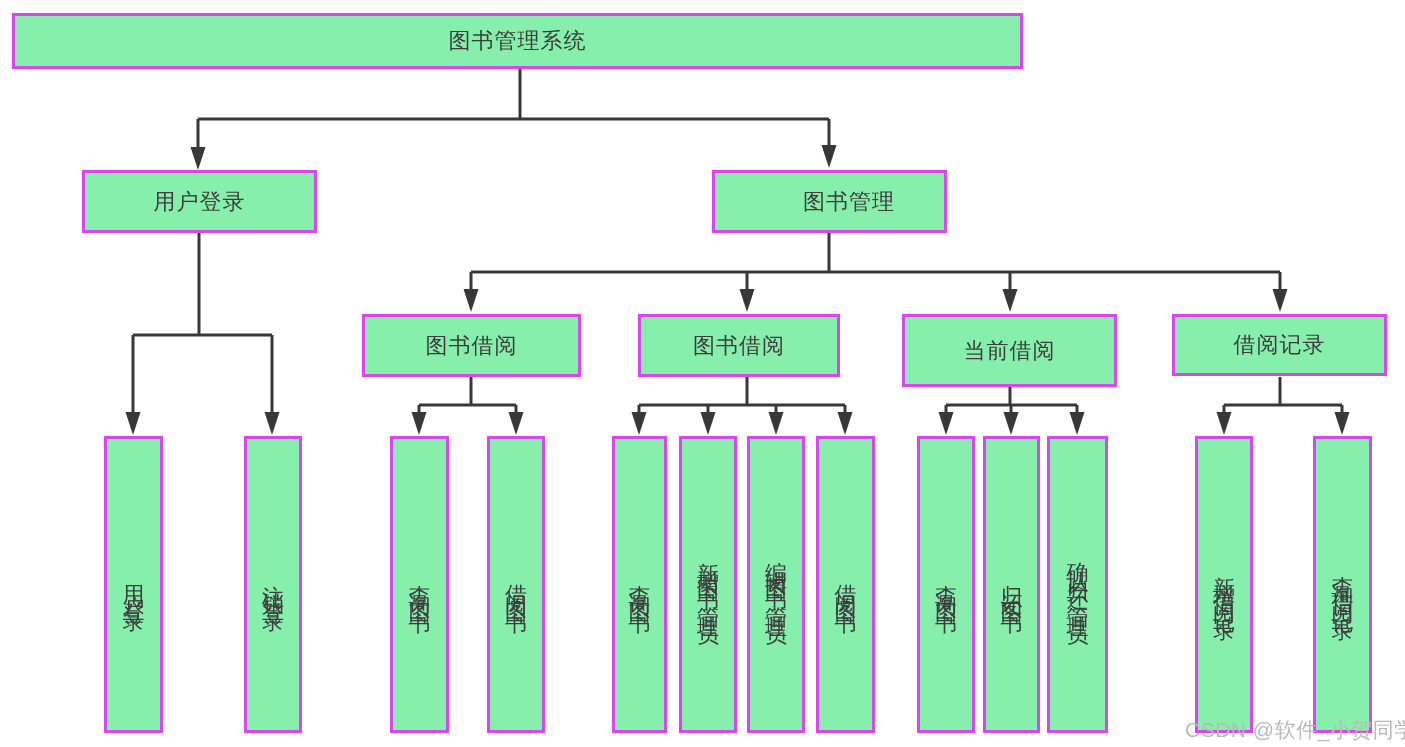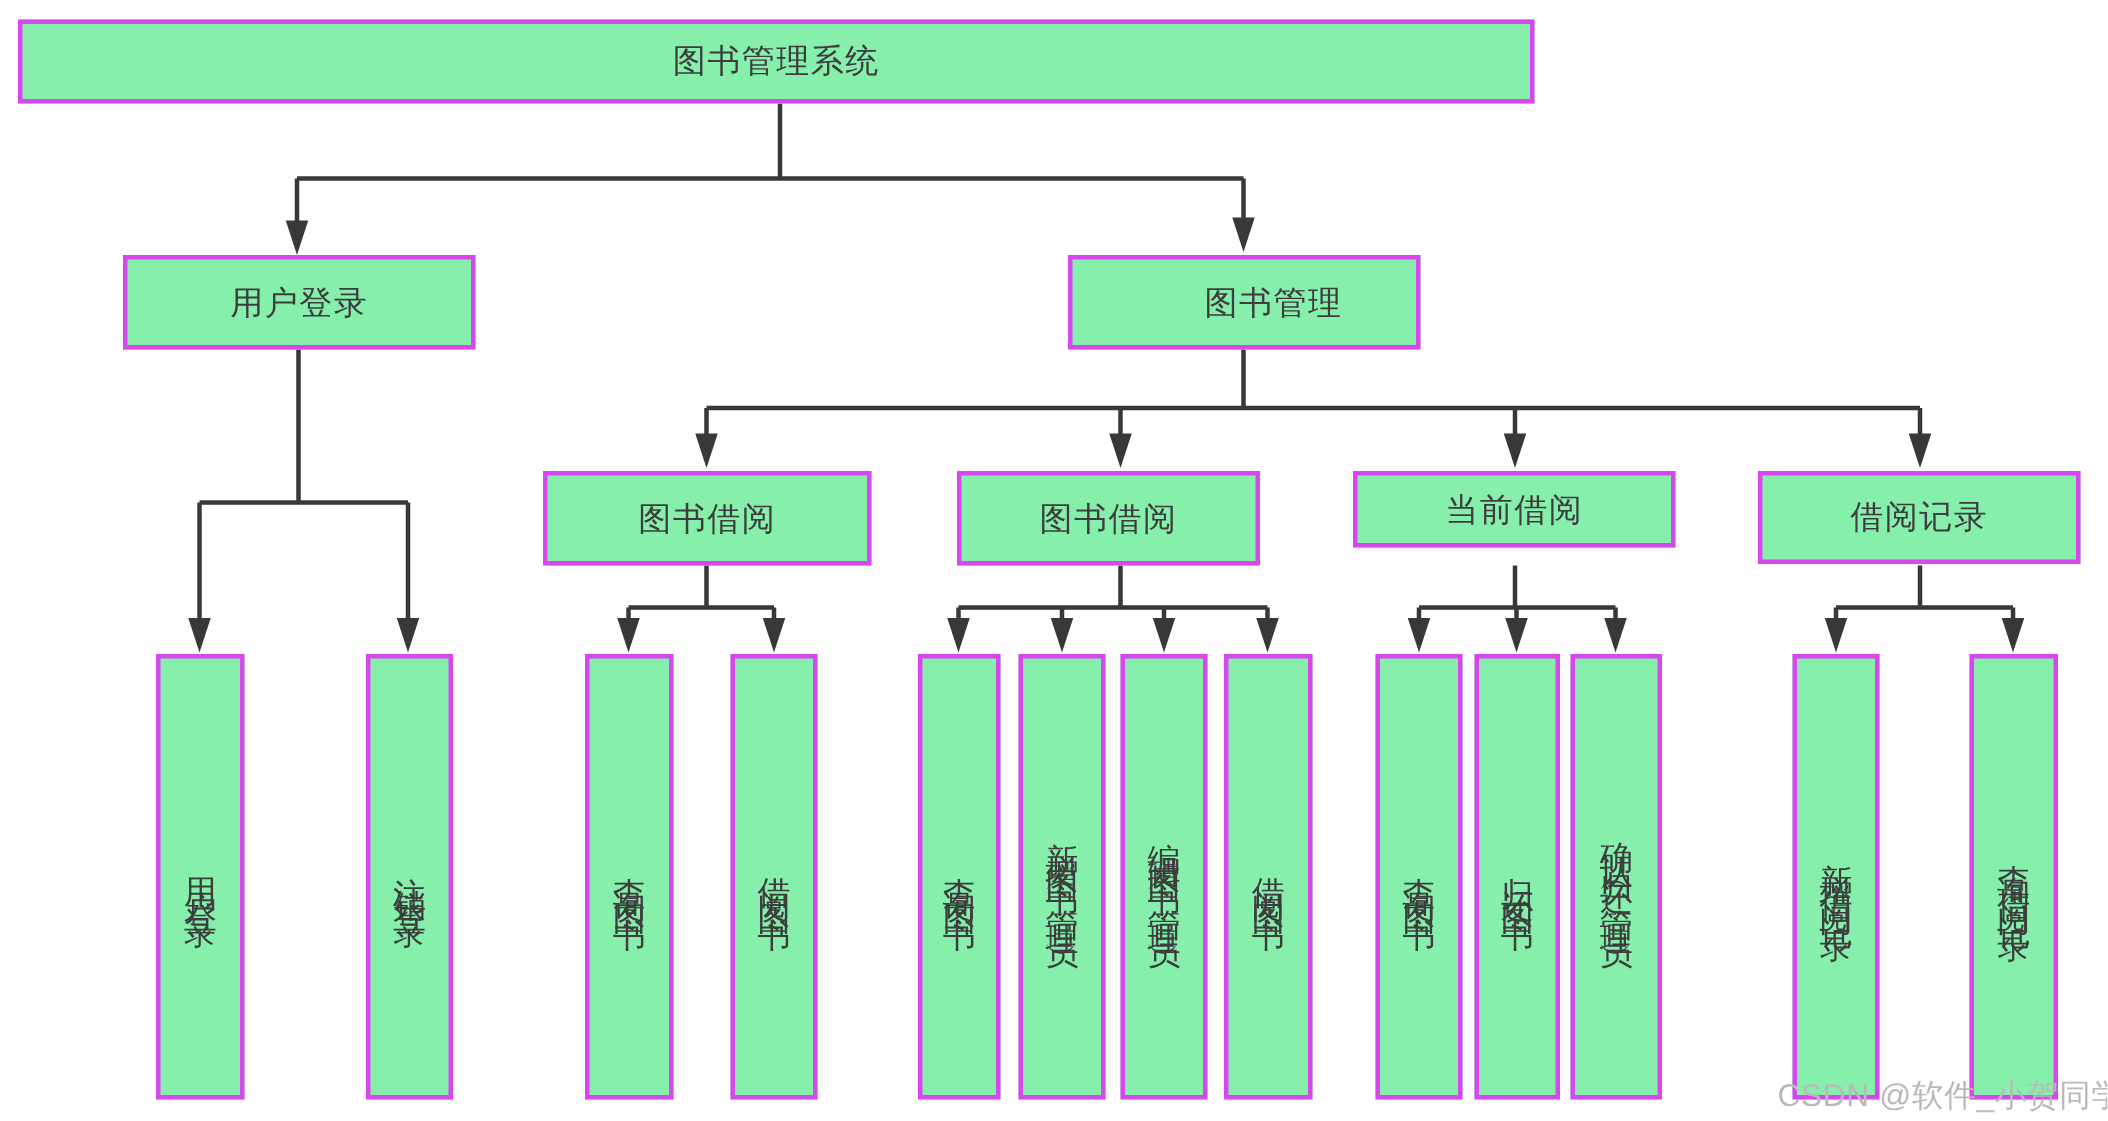--- a/index.html
+++ b/index.html
@@ -104,21 +104,21 @@
     </g>
   </svg>
 
   <div class="node hbox" style="left:12px; top:13px; width:1011px; height:56px;">图书管理系统</div>
 
   <div class="node hbox" style="left:82px; top:170px; width:235px; height:63px;">用户登录</div>
   <div class="node hbox" style="left:712px; top:170px; width:235px; height:63px;padding-left:39px;">图书管理</div>
 
   <div class="node hbox" style="left:362px; top:314px; width:219px; height:63px;">图书借阅</div>
   <div class="node hbox" style="left:638px; top:314px; width:202px; height:63px;">图书借阅</div>
-  <div class="node hbox" style="left:902px; top:314px; width:215px; height:51px;">当前借阅</div>
+  <div class="node hbox" style="left:902px; top:314px; width:215px; height:73px;">当前借阅</div>
   <div class="node hbox" style="left:1172px; top:314px; width:215px; height:62px;">借阅记录</div>
 
   <div class="node vbox" style="left:104px; top:436px; width:59px; height:297px;">用户登录</div>
   <div class="node vbox" style="left:244px; top:436px; width:58px; height:297px;">注销登录</div>
 
   <div class="node vbox" style="left:390px; top:436px; width:59px; height:297px;">查询图书</div>
   <div class="node vbox" style="left:487px; top:436px; width:58px; height:297px;">借阅图书</div>
 
   <div class="node vbox" style="left:612px; top:436px; width:55px; height:297px;">查询图书</div>
   <div class="node vbox" style="left:679px; top:436px; width:58px; height:297px;">新增图书（管理员）</div>

